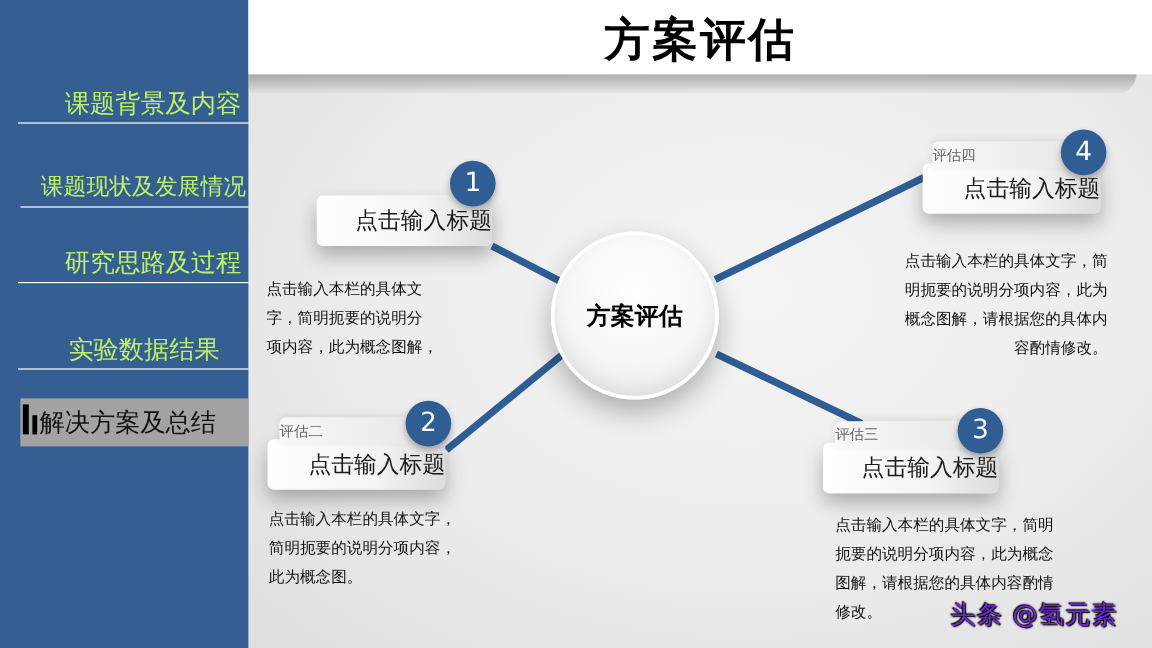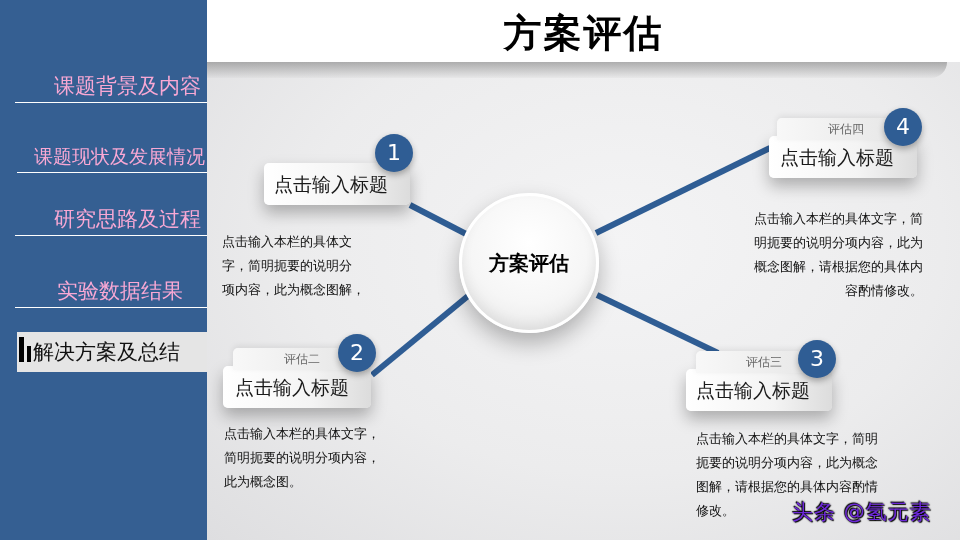--- a/index.html
+++ b/index.html
@@ -13,27 +13,27 @@
     position: absolute; left: 207px; top: 0; width: 753px; height: 540px;
     background:
       radial-gradient(ellipse at 55% 45%, #f4f4f5 0%, #ececed 55%, #dedee0 100%);
   }
   .sidebar {
     position: absolute; left: 0; top: 0; width: 207px; height: 540px;
     background: #355f92;
   }
   .nav-item {
     position: absolute; right: 0; height: 34px;
-    color: #f9a8d4; font-size: 21px; line-height: 34px; white-space: nowrap;
+    color: #bef264; font-size: 21px; line-height: 34px; white-space: nowrap;
     text-align: right; padding-right: 6px;
     border-bottom: 1.5px solid #ffffff;
     cursor: pointer;
   }
   .nav-item.active {
-    background: #e5e5e5; color: #111; border-bottom: none;
+    background: #a3a3a3; color: #111; border-bottom: none;
     text-align: left; padding-left: 16px; padding-right: 0;
   }
   .nav-item.active .bar1 { position: absolute; left: 2px; top: 5px; width: 5px; height: 25px; background: #000; }
   .nav-item.active .bar2 { position: absolute; left: 10px; top: 14px; width: 4px; height: 16px; background: #000; }
 
   .header {
     position: absolute; left: 207px; top: 0; width: 753px; height: 62px;
     background: #ffffff;
   }
   .header-shadow {
@@ -61,28 +61,28 @@
   .card {
     position: absolute; height: 42px;
     background: linear-gradient(90deg, #ffffff 0%, #f4f4f4 60%, #dcdcdc 100%);
     border-radius: 5px;
     box-shadow: 0 8px 16px rgba(0,0,0,0.28);
   }
   .card-tab {
     position: absolute; top: -18px; height: 22px;
     background: linear-gradient(90deg, #f8f8f8 0%, #e8e8e8 100%);
     border-radius: 5px 5px 0 0;
-    font-size: 12px; color: #666; line-height: 22px; padding-left: 26px;
+    font-size: 12px; color: #666; line-height: 22px; padding-left: 0;
     box-shadow: 0 -2px 6px rgba(0,0,0,0.08);
-    text-align: center;
   }
   .card-title {
     position: absolute; left: 0; top: 0; width: 100%; height: 42px;
     font-size: 19px; color: #1a1a1a; line-height: 42px; padding-left: 10px;
     white-space: nowrap;
+    text-align: right;
   }
   .badge {
     position: absolute; width: 38px; height: 38px; border-radius: 50%;
     background: #2f5d94; color: #ffffff; font-size: 22px; text-align: center; line-height: 38px;
     box-shadow: 0 3px 6px rgba(0,0,0,0.3);
   }
   .desc {
     position: absolute; font-size: 13px; line-height: 24px; color: #111;
   }
   .watermark {

